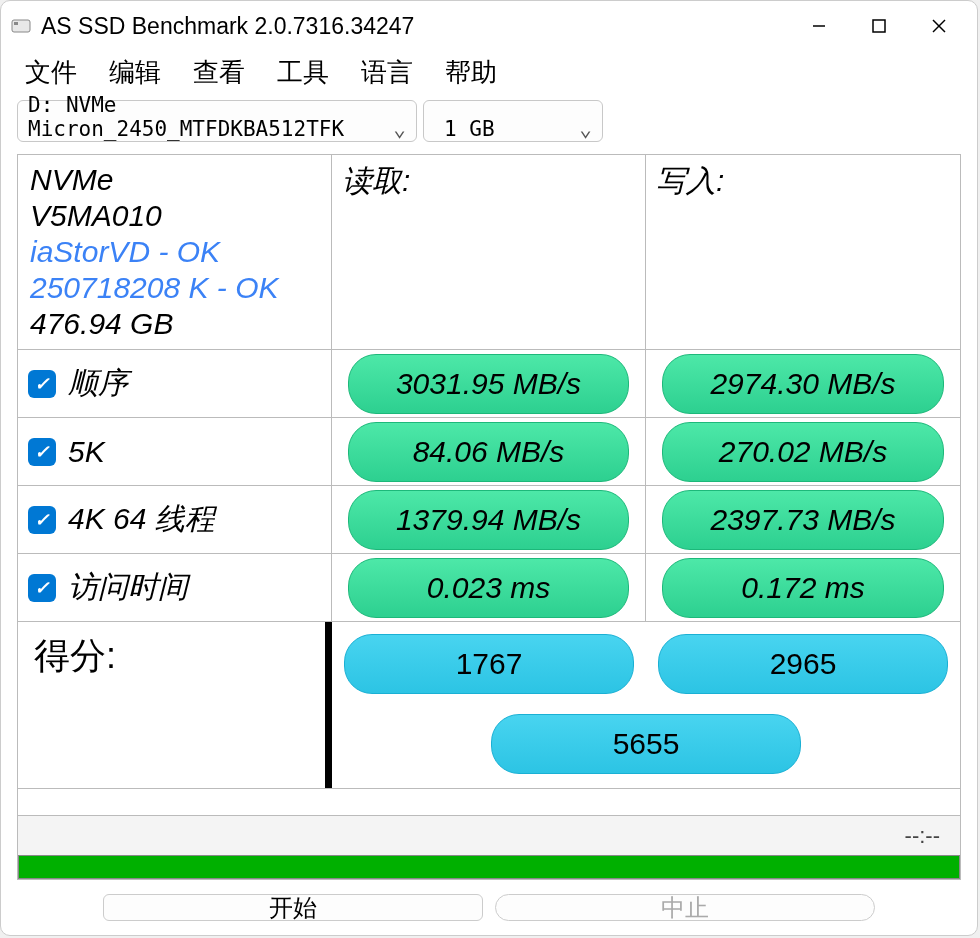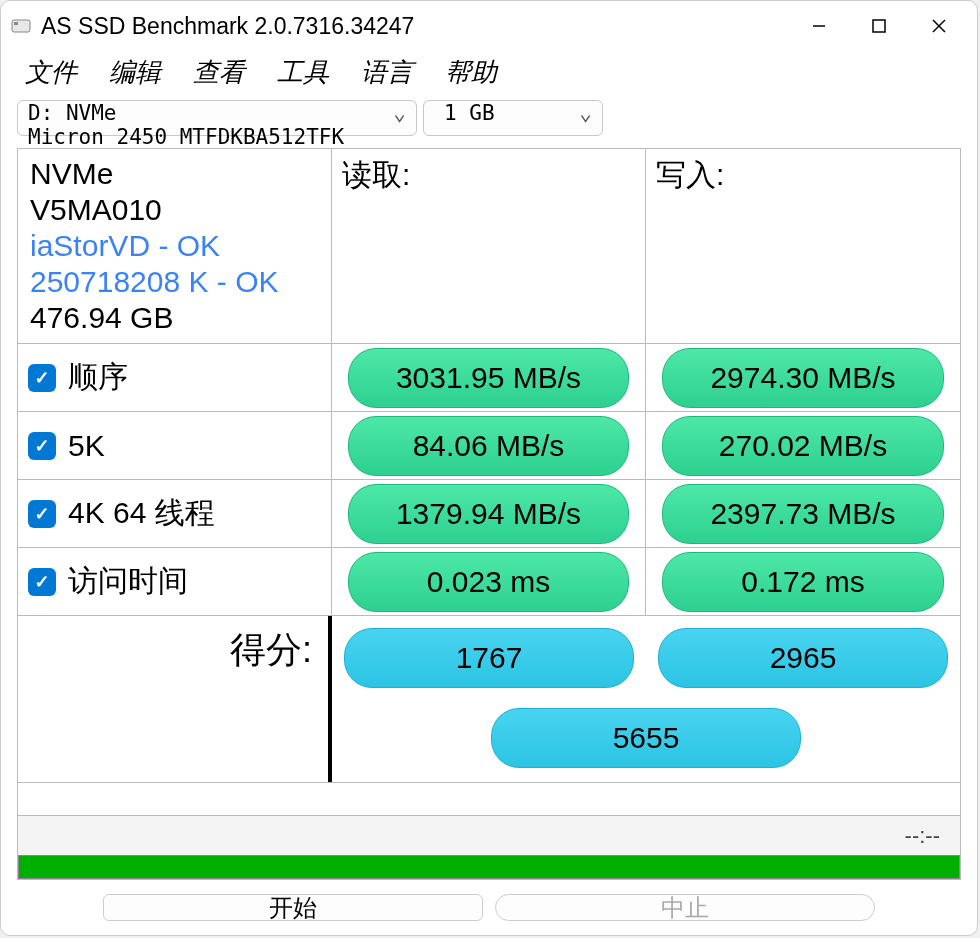--- a/index.html
+++ b/index.html
@@ -2,43 +2,43 @@
 <html><head>
 <meta charset="utf-8">
 <style>
 * { box-sizing: border-box; margin: 0; padding: 0; }
 body { font-family: "Segoe UI", "Microsoft YaHei", sans-serif; background: #f0f0f0; width: 980px; height: 938px; overflow: hidden; }
 .window { background: #fff; border: 1px solid #ccc; border-radius: 10px; width: 978px; height: 936px; display: flex; flex-direction: column; }
 .titlebar { display: flex; align-items: center; height: 50px; padding: 1px 8px; }
 .titlebar .icon { width: 24px; height: 24px; margin-right: 8px; }
 .titlebar .title { flex: 1; font-size: 23px; }
 .titlebar .ctrl { width: 60px; height: 40px; display: flex; align-items: center; justify-content: center; font-size: 18px; }
-.menubar { display: flex; gap: 32px; padding: 4px 24px 10px 24px; font-size: 26px; font-style: italic; }
+.menubar { display: flex; gap: 32px; padding: 4px 24px 10px 24px; font-size: 26px; }
 .menubar span { cursor: default; }
 .selectors { display: flex; gap: 6px; padding: 0 16px 12px 16px; }
-.dropdown { border: 1px solid #c8c8c8; border-radius: 6px; height: 36px; display: flex; align-items: flex-start; padding: 0 10px; font-family: "Consolas", monospace; font-size: 21px; background: #fdfdfd; }
+.dropdown { border: 1px solid #c8c8c8; border-radius: 6px; height: 42px; display: flex; align-items: flex-end; padding: 0 10px; font-family: "Consolas", monospace; font-size: 21px; background: #fdfdfd; }
 .dropdown .chev { margin-left: 12px; color: #555; }
 .dd-drive { width: 400px; justify-content: space-between; }
 .dd-size { width: 180px; justify-content: space-between; padding-left: 20px; }
 .panel { margin: 0 16px; border: 1px solid #bbb; flex: 1; display: flex; flex-direction: column; }
 .grid { display: grid; grid-template-columns: 1fr 1fr 1fr; }
-.cell { border-right: 1px solid #bbb; border-bottom: 1px solid #bbb; padding: 6px 10px; display: flex; align-items: center; }
+.cell { border-right: 1px solid #bbb; border-bottom: 1px solid #bbb; padding: 6px 10px; display: flex; align-items: center; font-style: italic; }
 .cell:nth-child(3n) { border-right: none; }
 .header-row .cell { font-size: 30px; align-items: flex-start; }
 .info-cell { flex-direction: column; align-items: flex-start; gap: 2px; font-size: 22px; padding: 8px 12px; }
 .info-cell .green { color: #3b82f6; }
 .testrow .cell { height: 68px; }
 .checkbox { width: 28px; height: 28px; background: #0078d4; border-radius: 6px; margin-right: 12px; display: flex; align-items: center; justify-content: center; color: #fff; font-size: 18px; font-weight: bold; }
 .testlabel { font-size: 30px; }
 .result { margin: 6px; flex: 1; height: 60px; border-radius: 28px; display: flex; align-items: center; justify-content: center; font-size: 30px; }
 .result.green { background: linear-gradient(#4de8a8, #2dd090); border: 1px solid #1db87a; }
 .result.blue { background: linear-gradient(#48d4f0, #2cc4e4); border: 1px solid #1ab0d4; }
 .score-section { border-bottom: 1px solid #bbb; }
 .score-row1 { display: grid; grid-template-columns: 1fr 1fr 1fr; }
-.score-label { font-size: 36px; padding: 10px 16px; grid-row: span 2; border-right: 4px solid #000000; text-align: right; }
+.score-label { font-size: 36px; padding: 10px 16px; grid-row: span 2; border-right: 7px solid #000000; }
 .score-cell { padding: 6px; }
 .score-total { grid-column: 2 / 4; display: flex; justify-content: center; padding: 2px 6px 8px 6px; }
 .score-total .result { max-width: 310px; }
 .statusbar { border-top: 1px solid #bbb; height: 40px; display: flex; align-items: center; justify-content: flex-end; padding: 0 20px; font-size: 22px; color: #444; background: #f4f4f4; margin-top: auto; }
 .progressbar { height: 24px; background: #00b000; border: 1px solid #888; margin: 0; }
 .buttons { display: flex; justify-content: center; gap: 12px; padding: 14px 16px; }
 .btn { width: 380px; height: 27px; border: 1px solid #ccc; border-radius: 6px; background: #fdfdfd; font-size: 24px; display: flex; align-items: center; justify-content: center; }
 .btn.disabled { color: #aaa; border-radius: 15px; }
 </style>
 </head>

